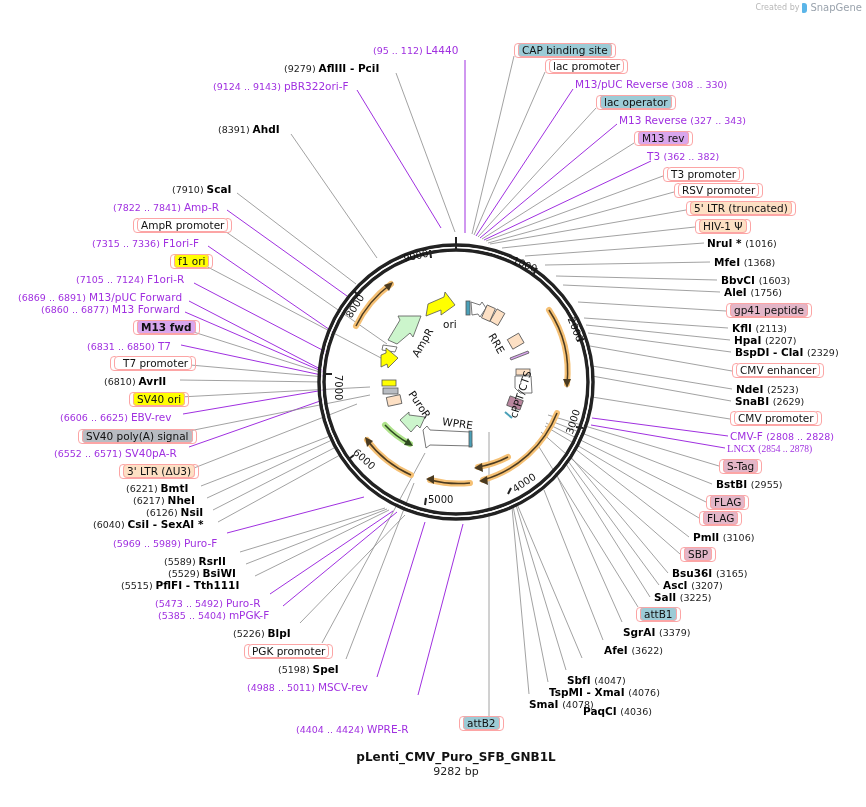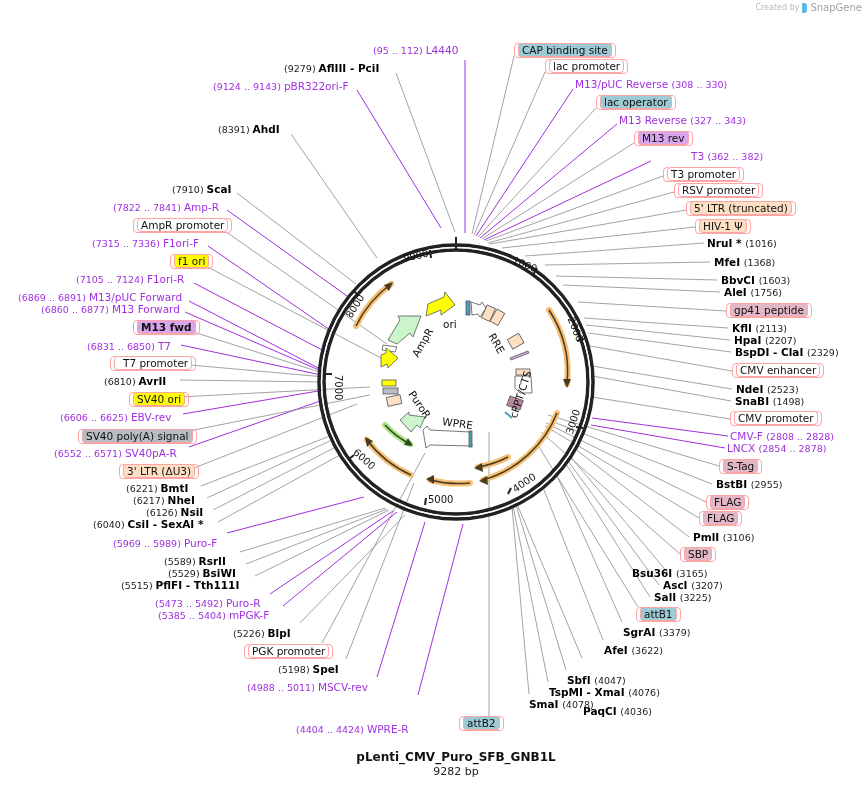--- a/index.html
+++ b/index.html
@@ -205,46 +205,46 @@
 </div>
 
 <div id="labels">
     <div class="lbl primer" style="left: 373px; top: 44px;"><span class="pos">(95 .. 112)  </span><span>L4440</span></div>
     <div class="lbl box" style="left: 514px; top: 43px;"><span class="box" style="background: rgb(156, 203, 214);">CAP binding site</span></div>
     <div class="lbl box" style="left: 545px; top: 59px;"><span class="box" style="background: rgb(255, 255, 255);">lac promoter</span></div>
     <div class="lbl primer" style="left: 575px; top: 78px;"><span>M13/pUC Reverse    </span><span class="pos">(308 .. 330)</span></div>
     <div class="lbl box" style="left: 596px; top: 95px;"><span class="box" style="background: rgb(156, 203, 214);">lac operator</span></div>
     <div class="lbl primer" style="left: 619px; top: 114px;"><span>M13 Reverse    </span><span class="pos">(327 .. 343)</span></div>
     <div class="lbl box" style="left: 634px; top: 131px;"><span class="box" style="background: rgb(217, 166, 238);">M13 rev</span></div>
-    <div class="lbl primer" style="left: 691px; top: 150px;"><span>T3    </span><span class="pos">(362 .. 382)</span></div>
+    <div class="lbl primer" style="left: 647px; top: 150px;"><span>T3    </span><span class="pos">(362 .. 382)</span></div>
     <div class="lbl box" style="left: 663px; top: 167px;"><span class="box" style="background: rgb(255, 255, 255);">T3 promoter</span></div>
     <div class="lbl box" style="left: 674px; top: 183px;"><span class="box" style="background: rgb(255, 255, 255);">RSV promoter</span></div>
     <div class="lbl box" style="left: 686px; top: 201px;"><span class="box" style="background: rgb(253, 224, 196);">5' LTR (truncated)</span></div>
     <div class="lbl box" style="left: 695px; top: 219px;"><span class="box" style="background: rgb(253, 224, 196);">HIV-1 Ψ</span></div>
     <div class="lbl enzyme" style="left: 707px; top: 237px;"><span class="enz">NruI *  </span><span class="pos">(1016)</span></div>
     <div class="lbl enzyme" style="left: 714px; top: 256px;"><span class="enz">MfeI  </span><span class="pos">(1368)</span></div>
     <div class="lbl enzyme" style="left: 721px; top: 274px;"><span class="enz">BbvCI  </span><span class="pos">(1603)</span></div>
     <div class="lbl enzyme" style="left: 724px; top: 286px;"><span class="enz">AleI  </span><span class="pos">(1756)</span></div>
     <div class="lbl box" style="left: 726px; top: 303px;"><span class="box" style="background: rgb(227, 182, 200);">gp41 peptide</span></div>
     <div class="lbl enzyme" style="left: 732px; top: 322px;"><span class="enz">KflI  </span><span class="pos">(2113)</span></div>
     <div class="lbl enzyme" style="left: 734px; top: 334px;"><span class="enz">HpaI  </span><span class="pos">(2207)</span></div>
     <div class="lbl enzyme" style="left: 735px; top: 346px;"><span class="enz">BspDI - ClaI  </span><span class="pos">(2329)</span></div>
     <div class="lbl box" style="left: 732px; top: 363px;"><span class="box" style="background: rgb(255, 255, 255);">CMV enhancer</span></div>
     <div class="lbl enzyme" style="left: 736px; top: 383px;"><span class="enz">NdeI  </span><span class="pos">(2523)</span></div>
-    <div class="lbl enzyme" style="left: 735px; top: 395px;"><span class="enz">SnaBI  </span><span class="pos">(1498)</span></div>
+    <div class="lbl enzyme" style="left: 735px; top: 395px;"><span class="enz">SnaBI  </span><span class="pos">(2629)</span></div>
     <div class="lbl box" style="left: 730px; top: 411px;"><span class="box" style="background: rgb(255, 255, 255);">CMV promoter</span></div>
     <div class="lbl primer" style="left: 730px; top: 430px;"><span>CMV-F    </span><span class="pos">(2808 .. 2828)</span></div>
-    <div class="lbl primer" style="left: 727px; top: 442px;"><span>LNCX    </span><span class="pos">(2854 .. 2878)</span></div>
+    <div class="lbl primer" style="left: 727px; top: 442px; font-family: Liberation Serif, serif;"><span>LNCX    </span><span class="pos">(2854 .. 2878)</span></div>
     <div class="lbl box" style="left: 719px; top: 459px;"><span class="box" style="background: rgb(227, 182, 200);">S-Tag</span></div>
     <div class="lbl enzyme" style="left: 716px; top: 478px;"><span class="enz">BstBI  </span><span class="pos">(2955)</span></div>
     <div class="lbl box" style="left: 706px; top: 495px;"><span class="box" style="background: rgb(227, 182, 200);">FLAG</span></div>
     <div class="lbl box" style="left: 699px; top: 511px;"><span class="box" style="background: rgb(227, 182, 200);">FLAG</span></div>
     <div class="lbl enzyme" style="left: 693px; top: 531px;"><span class="enz">PmlI  </span><span class="pos">(3106)</span></div>
     <div class="lbl box" style="left: 680px; top: 547px;"><span class="box" style="background: rgb(227, 182, 200);">SBP</span></div>
-    <div class="lbl enzyme" style="left: 632px; top: 567px;"><span class="enz">Bsu36I  </span><span class="pos">(3165)</span></div>
+    <div class="lbl enzyme" style="left: 672px; top: 567px;"><span class="enz">Bsu36I  </span><span class="pos">(3165)</span></div>
     <div class="lbl enzyme" style="left: 663px; top: 579px;"><span class="enz">AscI  </span><span class="pos">(3207)</span></div>
     <div class="lbl enzyme" style="left: 654px; top: 591px;"><span class="enz">SalI  </span><span class="pos">(3225)</span></div>
     <div class="lbl box" style="left: 636px; top: 607px;"><span class="box" style="background: rgb(156, 203, 214);">attB1</span></div>
     <div class="lbl enzyme" style="left: 623px; top: 626px;"><span class="enz">SgrAI  </span><span class="pos">(3379)</span></div>
     <div class="lbl enzyme" style="left: 604px; top: 644px;"><span class="enz">AfeI  </span><span class="pos">(3622)</span></div>
     <div class="lbl enzyme" style="left: 583px; top: 662px; margin-top: 43px;"><span class="enz">PaqCI  </span><span class="pos">(4036)</span></div>
     <div class="lbl enzyme" style="left: 567px; top: 674px;"><span class="enz">SbfI  </span><span class="pos">(4047)</span></div>
     <div class="lbl enzyme" style="left: 549px; top: 686px;"><span class="enz">TspMI - XmaI  </span><span class="pos">(4076)</span></div>
     <div class="lbl enzyme" style="left: 529px; top: 698px;"><span class="enz">SmaI  </span><span class="pos">(4078)</span></div>
     <div class="lbl box" style="left: 459px; top: 716px;"><span class="box" style="background: rgb(156, 203, 214);">attB2</span></div>

